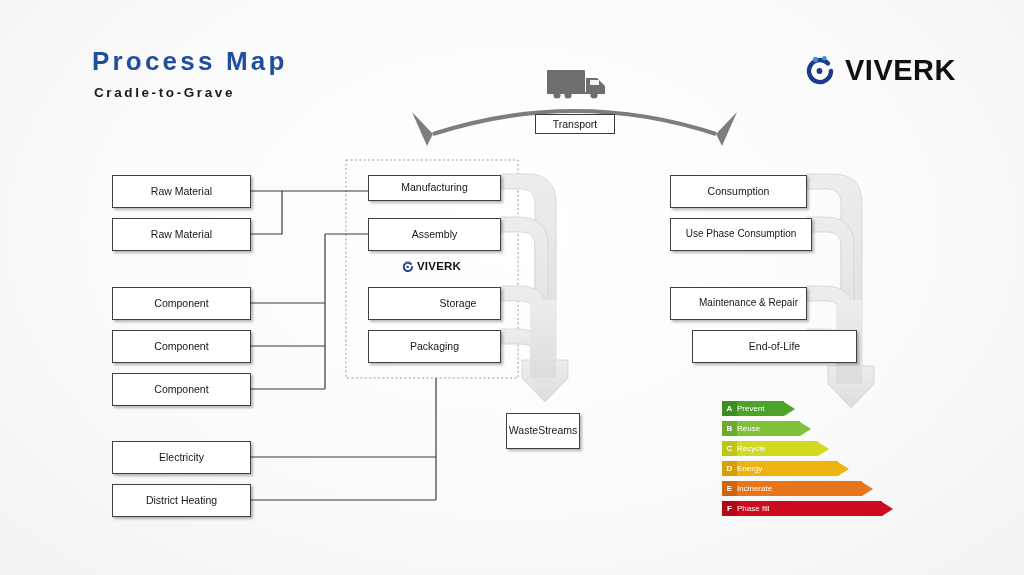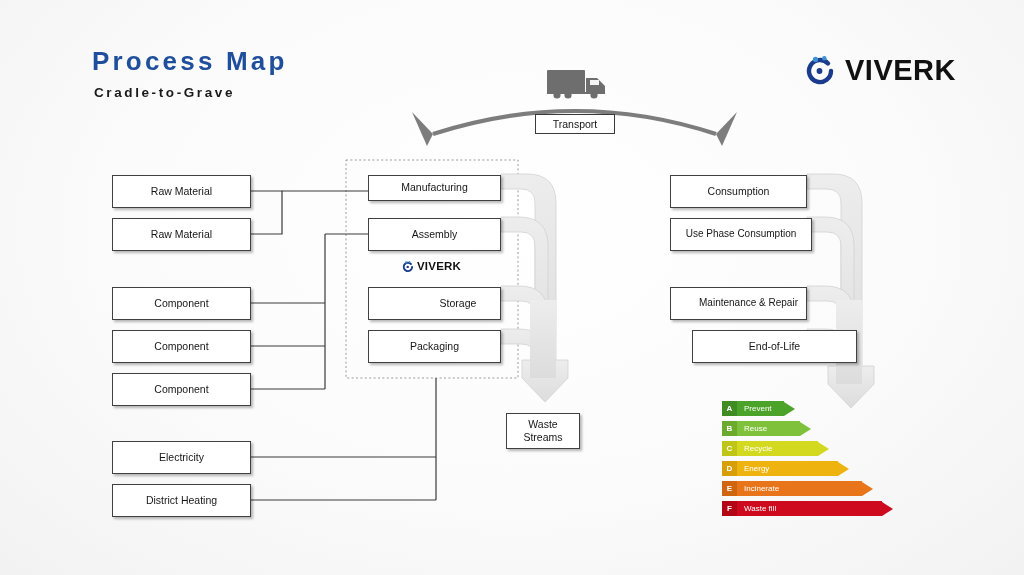--- a/index.html
+++ b/index.html
@@ -146,21 +146,20 @@
     font-size: 8px;
     font-weight: bold;
     display: flex;
     align-items: center;
     justify-content: center;
     flex: 0 0 auto;
   }
   .hier-text {
     color: #ffffff;
     font-size: 8px;
-    padding-left: 7px;
     white-space: nowrap;
   }
   .hier-tip {
     width: 0;
     height: 0;
     border-top: 7.5px solid transparent;
     border-bottom: 7.5px solid transparent;
     flex: 0 0 auto;
   }
 </style>
@@ -266,21 +265,21 @@
       <circle cx="22.3" cy="4.2" r="2.4" fill="#3E8FD6"></circle>
     </svg>
     <span class="logo-word-sm">VIVERK</span>
   </div>
 
   <div class="node" style="left:368px; top:287px; width:133px; height:33px;padding-left:47px;">Storage</div>
   <div class="node" style="left:368px; top:330px; width:133px; height:33px;">Packaging</div>
 
   <div class="transport-label" style="left:535px; top:114px; width:80px; height:20px;">Transport</div>
 
-  <div class="node" style="left:506px; top:413px; width:74px; height:36px; flex-direction:column;">
+  <div class="node" style="left:506px; top:413px; width:74px; height:36px; ">
     <span>Waste</span>
     <span>Streams</span>
   </div>
 
   <div class="node" style="left:670px; top:175px; width:137px; height:33px;">Consumption</div>
   <div class="node small-label" style="left:670px; top:218px; width:142px; height:33px;">Use Phase Consumption</div>
   <div class="node small-label" style="left:670px; top:287px; width:137px; height:33px;padding-left:20px;">Maintenance &amp; Repair</div>
   <div class="node" style="left:692px; top:330px; width:165px; height:33px;">End-of-Life</div>
 
   <div class="hierarchy" id="hierarchy">
@@ -326,20 +325,20 @@
             <div class="hier-letter" style="background: rgb(208, 101, 16);">E</div>
             <div class="hier-text">Incinerate</div>
           </div>
           <div class="hier-tip" style="border-left: 11px solid rgb(232, 117, 26);"></div>
         </div>
       </div>
       <div class="hier-row">
         <div class="hier-bar">
           <div class="hier-body" style="background: rgb(206, 10, 30); width: 160px;">
             <div class="hier-letter" style="background: rgb(180, 7, 22);">F</div>
-            <div class="hier-text">Waste fill</div>
+            <div class="hier-text">Phase fill</div>
           </div>
           <div class="hier-tip" style="border-left: 11px solid rgb(206, 10, 30);"></div>
         </div>
       </div>
     </div>
 
 </div>
 
 </body></html>

